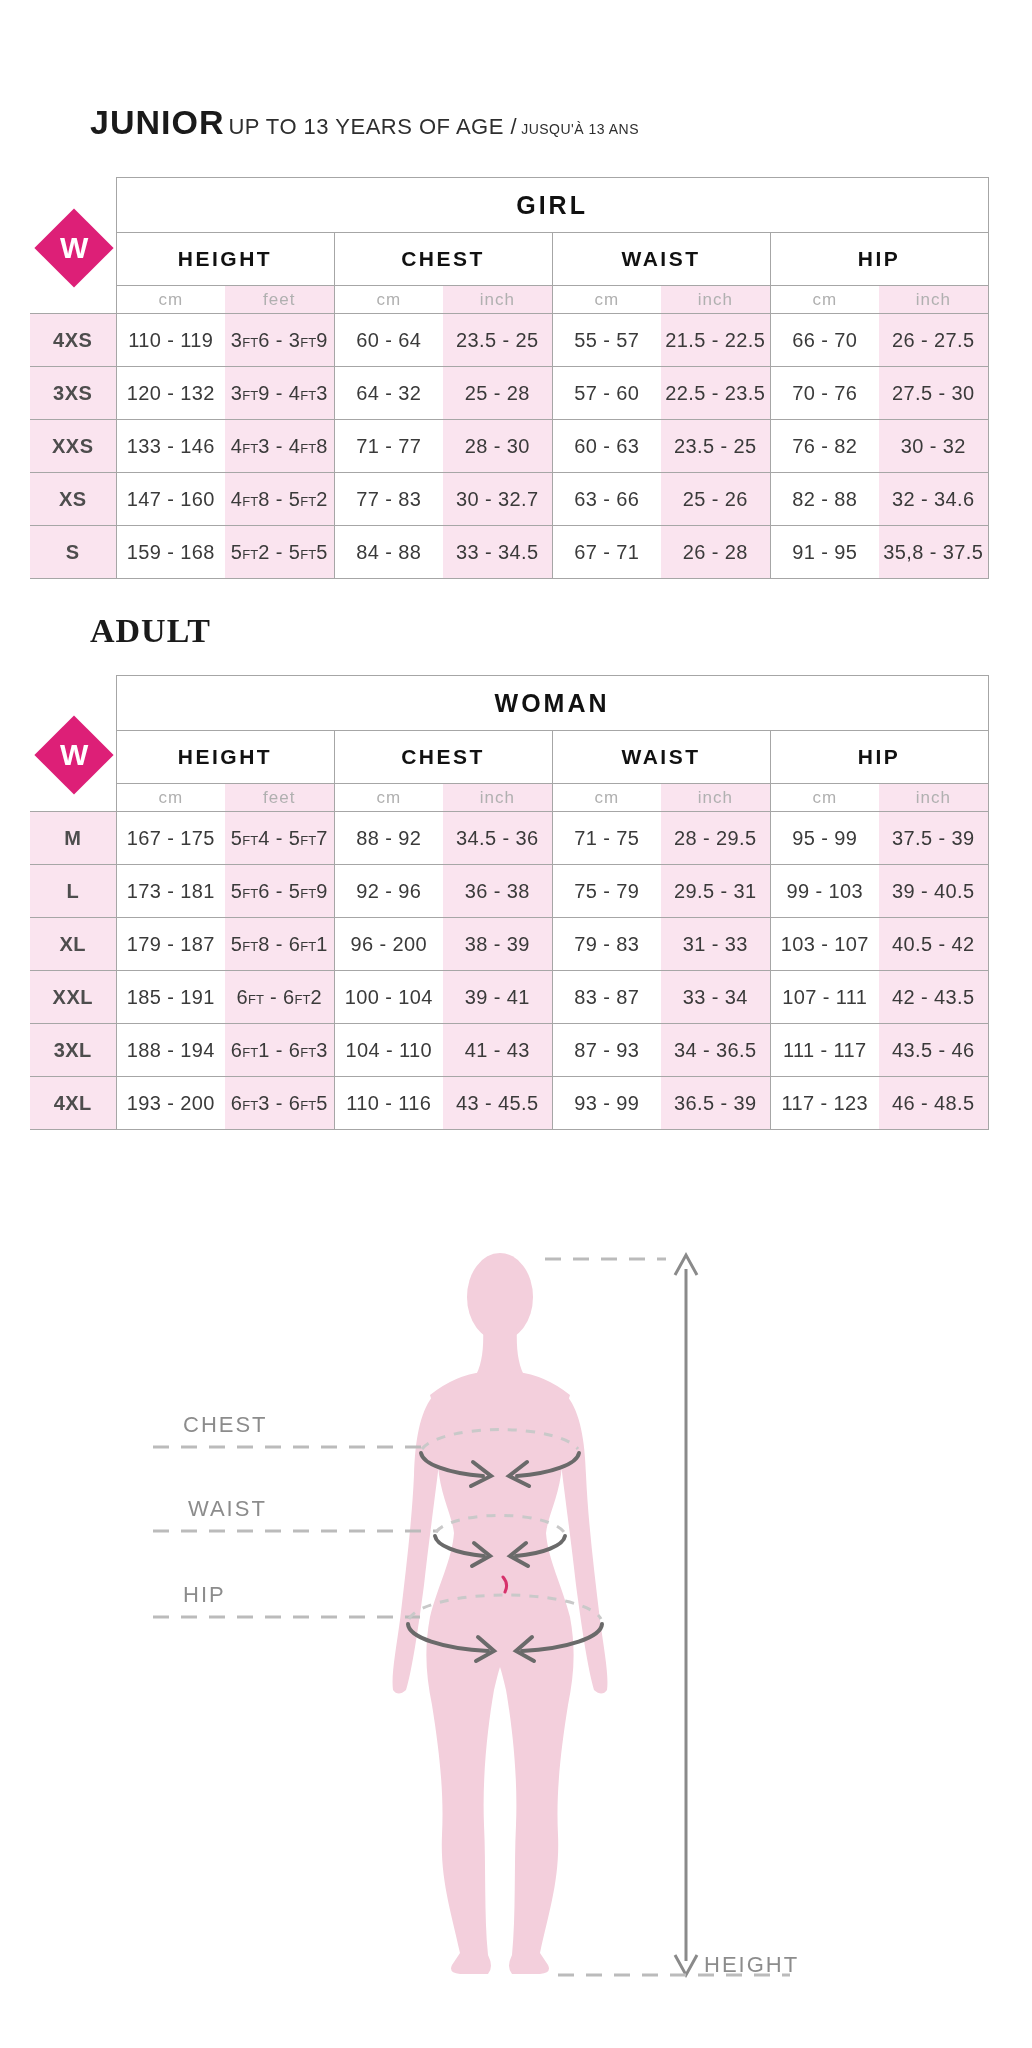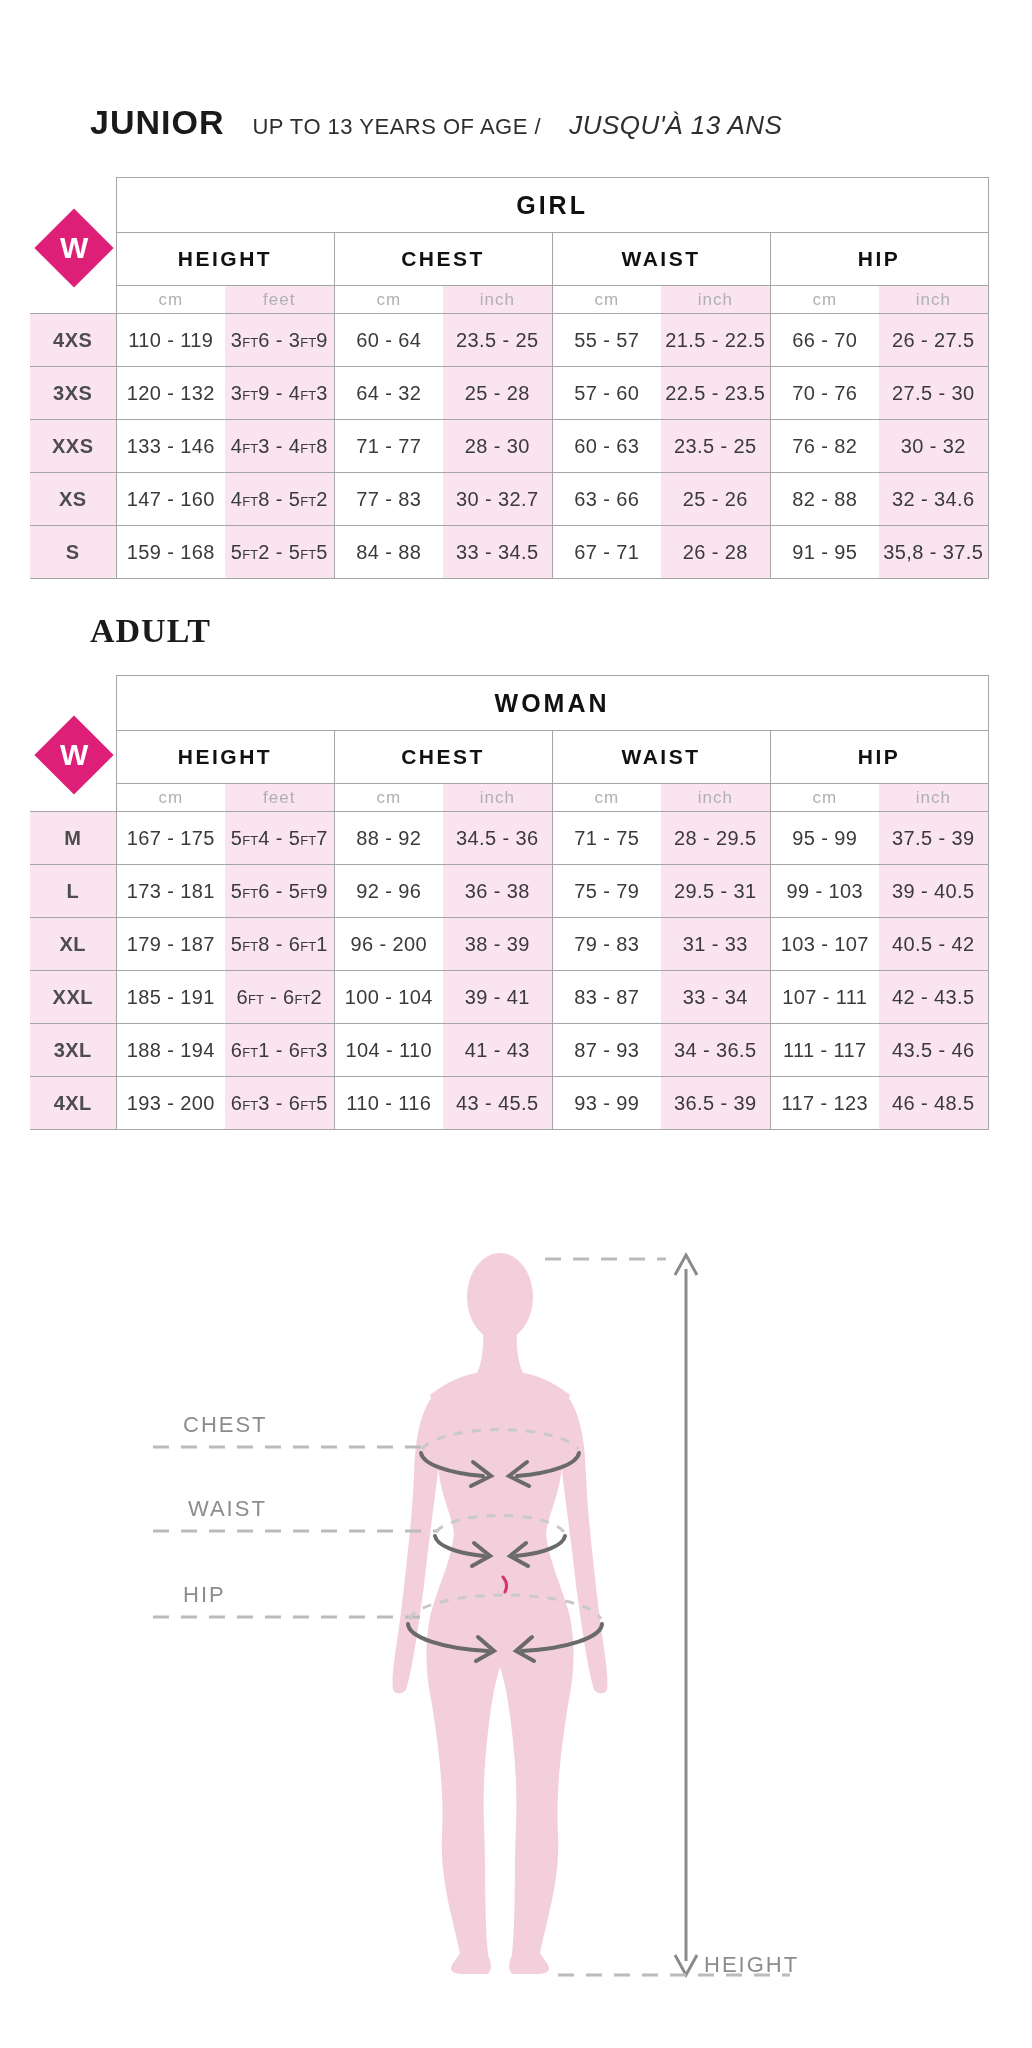--- a/index.html
+++ b/index.html
@@ -1,23 +1,23 @@
 <!DOCTYPE html>
 <html style="--brand: #DD1F77; --pink: #FAE4EF; --silhouette: #F3CFDC; --border: #A6A6A6; --unit_text: #B0B0B0; --label_text: #4D4D4D; --diagram_gray: #8C8C8C; --arrow_dark: #6A6A6A; --dash: #BBBBBB;"><head>
 <meta charset="utf-8">
 <style>
   html,body{margin:0;padding:0;background:#fff;}
   #page{position:relative;width:1032px;height:2048px;background:#fff;overflow:hidden;
         font-family:"Liberation Sans",sans-serif;color:#2e2e2e;}
 
   
-  .sec-title{position:absolute;left:90px;display:flex;align-items:baseline;gap:28px;white-space:nowrap;}
+  .sec-title{position:absolute;left:90px;display:flex;align-items:baseline;gap:4px;white-space:nowrap;}
   .big{font-size:34px;font-weight:800;letter-spacing:1px;color:#1a1a1a;}
   .sub{font-size:22px;color:#2e2e2e;letter-spacing:.5px;margin-top:28px;}
-  .sub-italic{font-size:26px;font-style:italic;color:#2e2e2e;letter-spacing:.5px;}
+  .sub-italic{font-size:14px;color:#2e2e2e;letter-spacing:.5px;}
 
   
   .twrap{position:absolute;left:30px;width:958px;}
   table{border-collapse:collapse;table-layout:fixed;width:958px;}
   col.c-label{width:86px;} col.c-data{width:109px;}
   th,td{padding:0;text-align:center;vertical-align:middle;font-weight:normal;}
   .r-gender th.gender{height:54px;font-size:25px;font-weight:800;letter-spacing:3px;color:#111;
         border:1px solid var(--border,#A6A6A6);}
   .r-groups th.grp{height:52px;font-size:21px;font-weight:800;letter-spacing:2.5px;color:#111;
         border-top:1px solid var(--border,#A6A6A6);border-bottom:1px solid var(--border,#A6A6A6);

